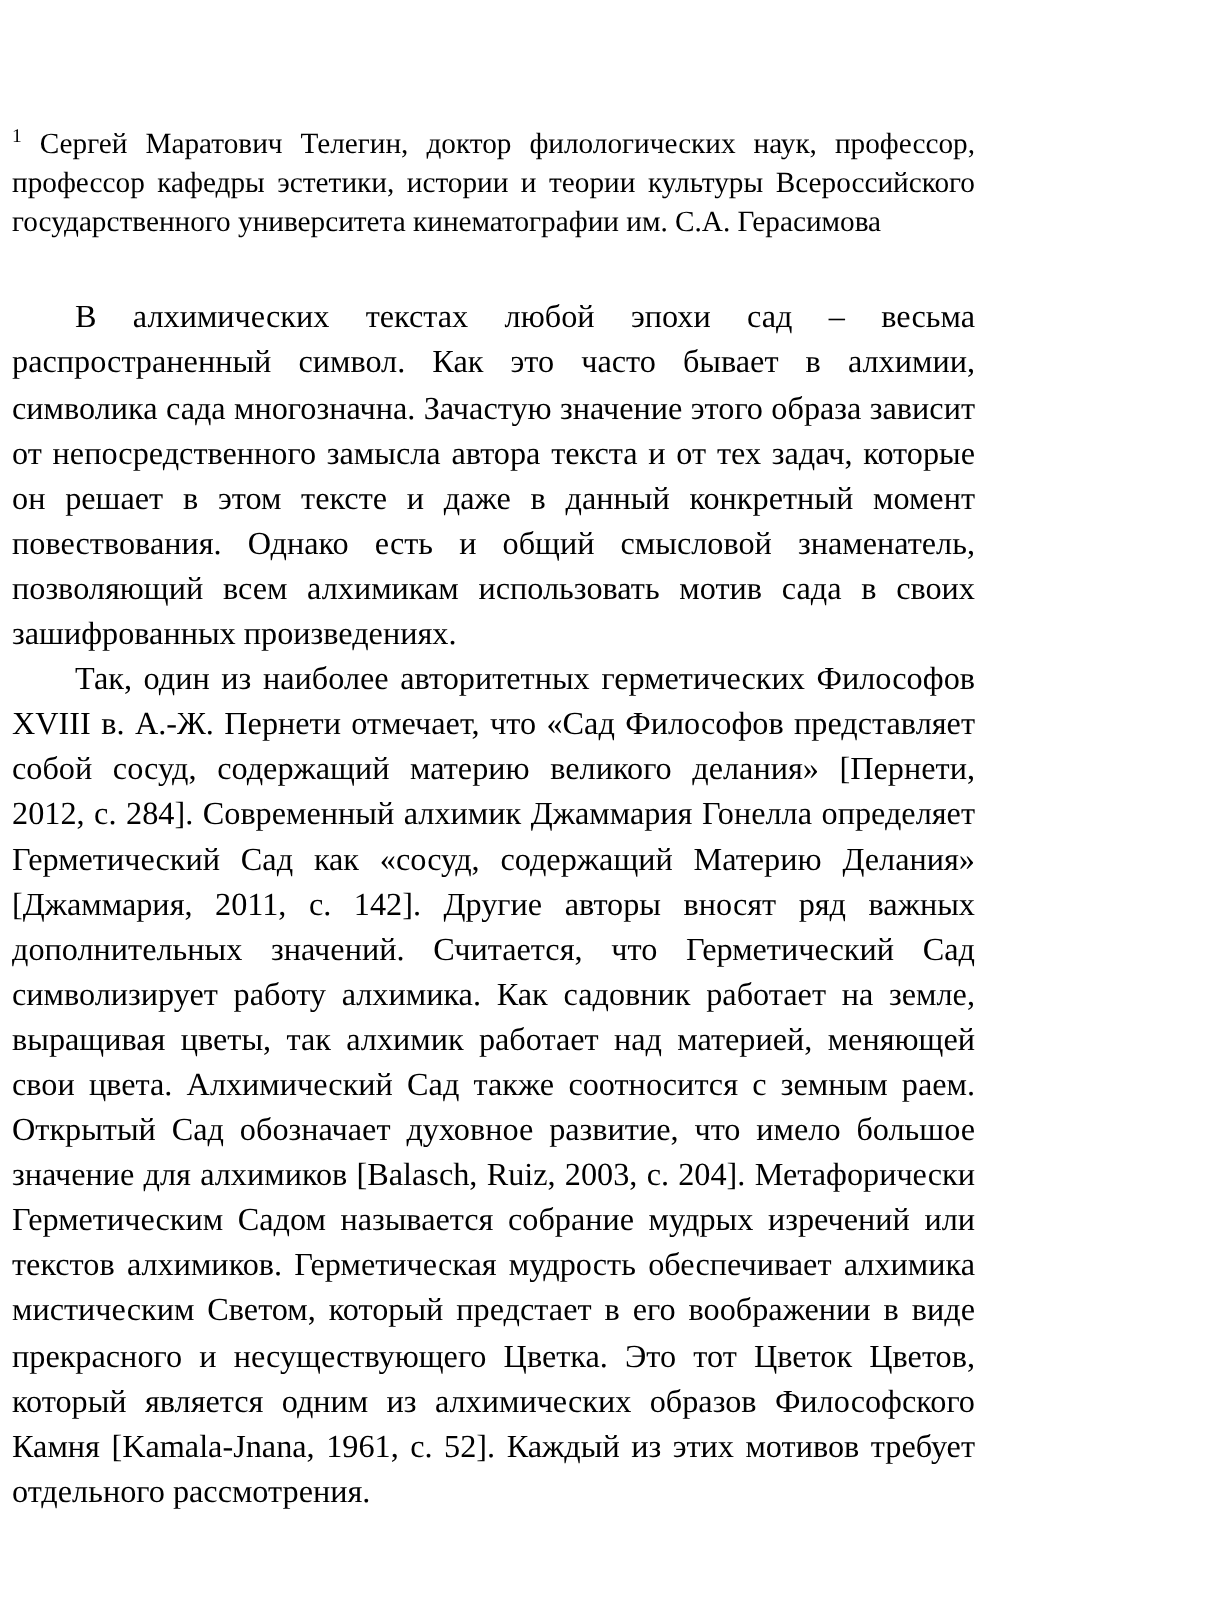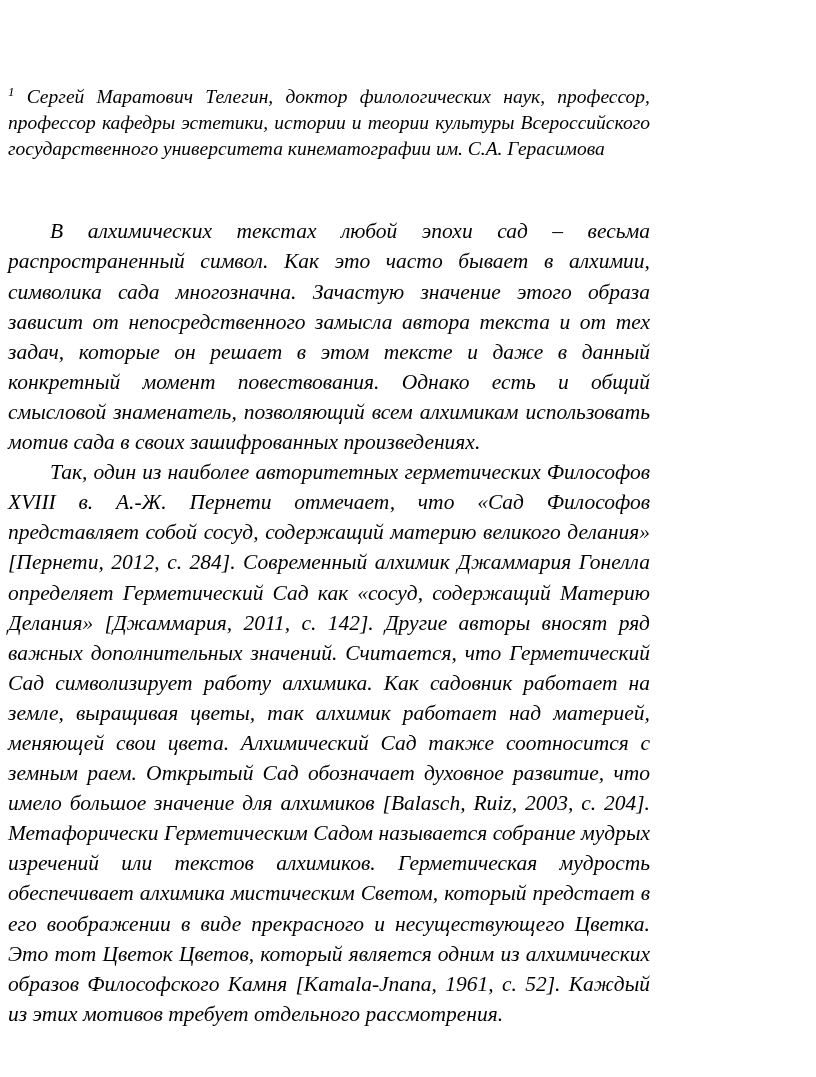--- a/index.html
+++ b/index.html
@@ -12,35 +12,34 @@
     min-height: 1077px;
     font-family: "Liberation Serif", "DejaVu Serif", serif;
     color: #000000;
   }
   .page {
     width: 664px;
     min-height: 1077px;
     box-sizing: border-box;
     padding: 84px 14px 10px 8px;
     background: #ffffff;
-    font-style: italic;
   }
   .footnote-block {
     font-size: 19.5px;
     line-height: 1.34;
     text-align: justify;
     text-justify: inter-word;
   }
   .footnote-marker {
     font-size: 13px;
     vertical-align: super;
     line-height: 0;
   }
   .body-block {
-    margin-top: 54px;
+    margin-top: 34px;
     font-size: 21.5px;
     line-height: 1.4;
     text-align: justify;
     text-justify: inter-word;
   }
   .para {
     margin: 0;
     text-indent: 42px;
     text-align: justify;
     text-justify: inter-word;

